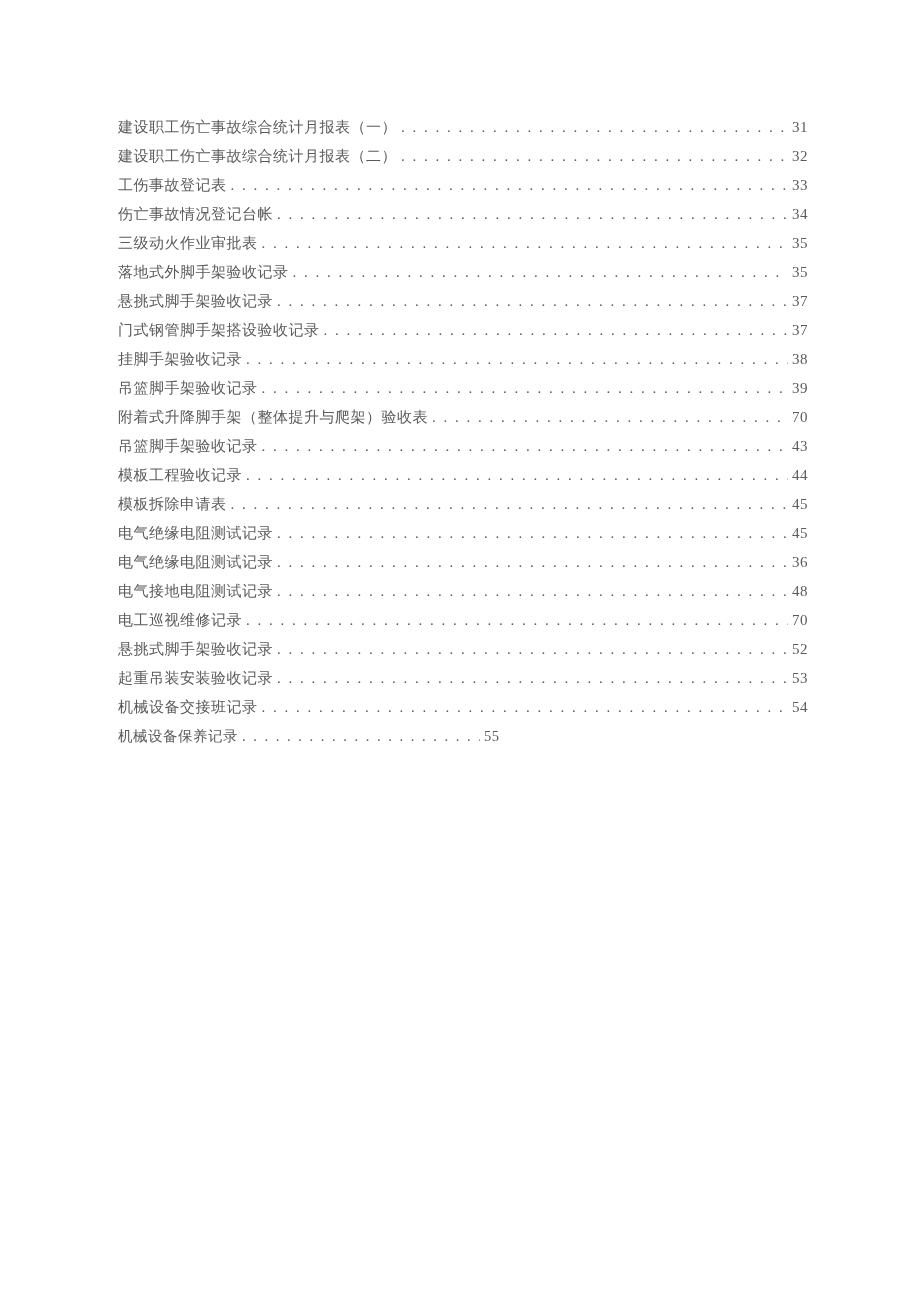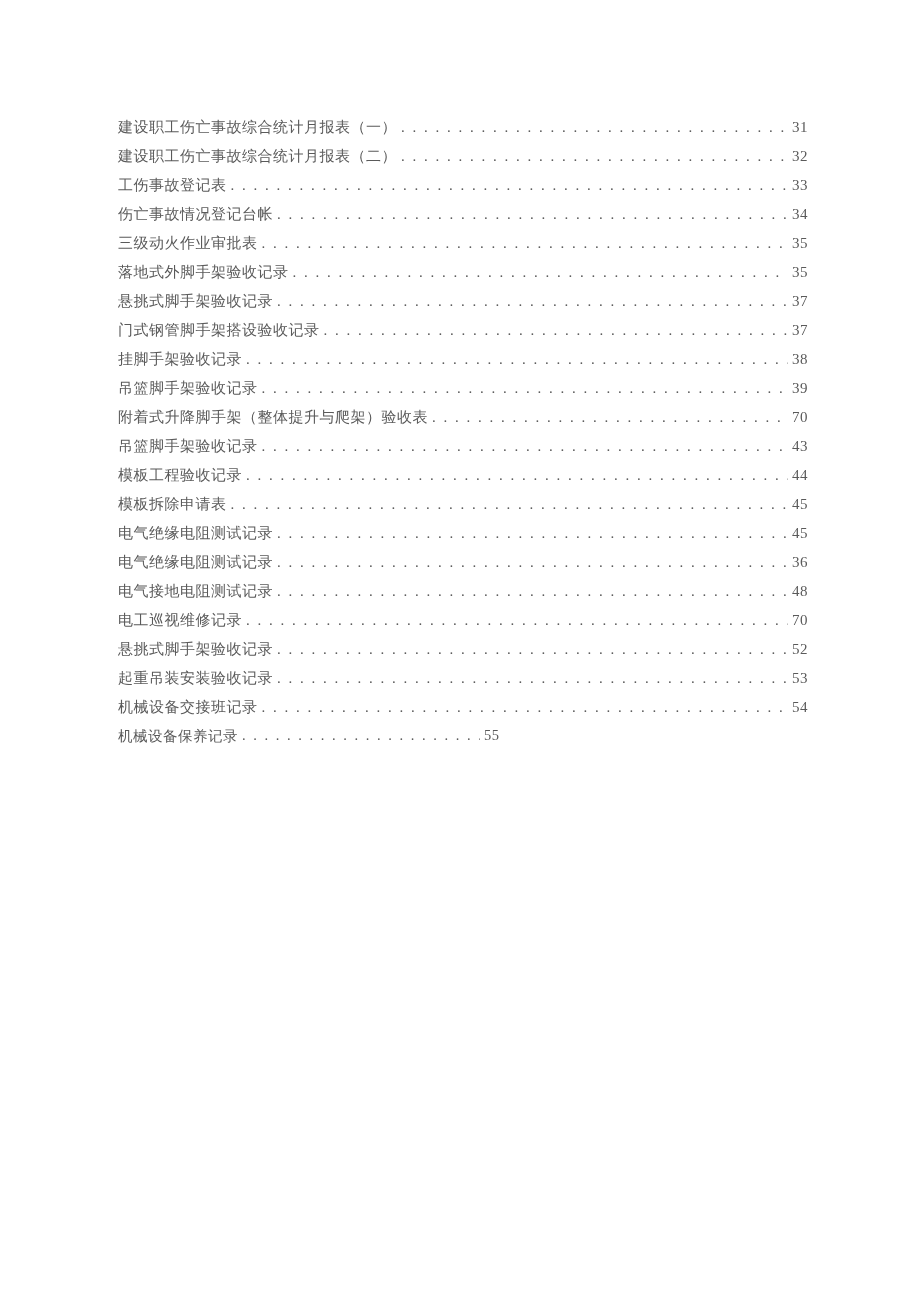--- a/index.html
+++ b/index.html
@@ -37,21 +37,21 @@
       color: #5a5a5a;
     }
     .toc-dots::after {
       content: ". . . . . . . . . . . . . . . . . . . . . . . . . . . . . . . . . . . . . . . . . . . . . . . . . . . . . . . . . . . . . . . . . . . . . . . . . . . . . . . . . . . . . . . . . . . . . . . . . . . . . . . .";
     }
     .toc-page {
       flex-shrink: 0;
     }
     .toc-entry-short {
       display: flex;
-      align-items: flex-start;
+      align-items: center;
       margin-bottom: 12px;
       font-size: 14.5px;
       color: #5a5a5a;
       letter-spacing: 0.5px;
       white-space: nowrap;
     }
     .toc-dots-short {
       overflow: hidden;
       letter-spacing: 2px;
       margin: 0 4px;

